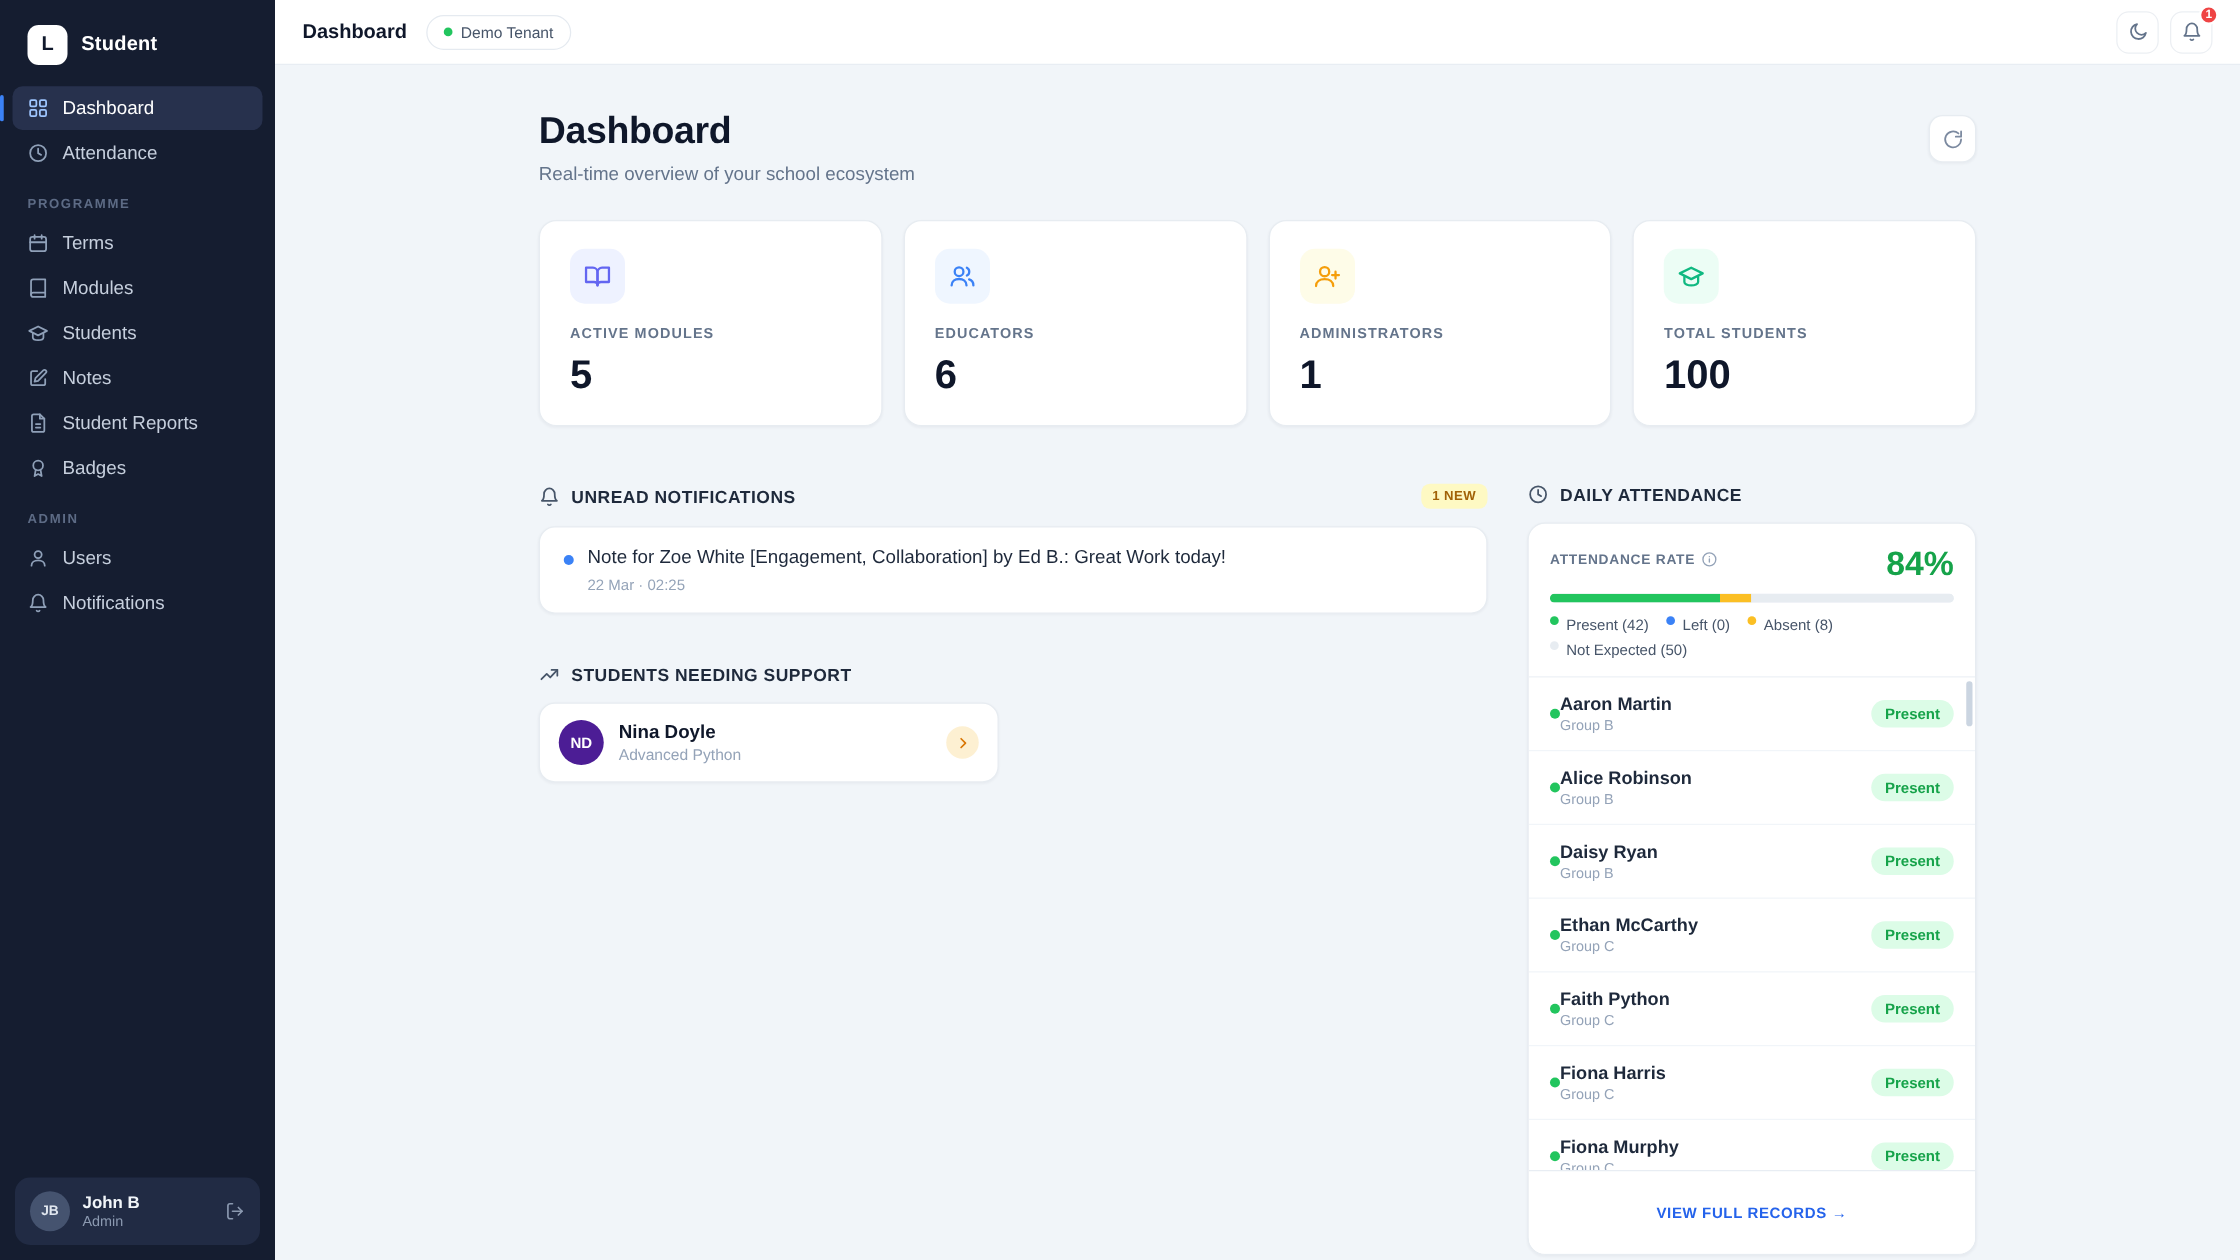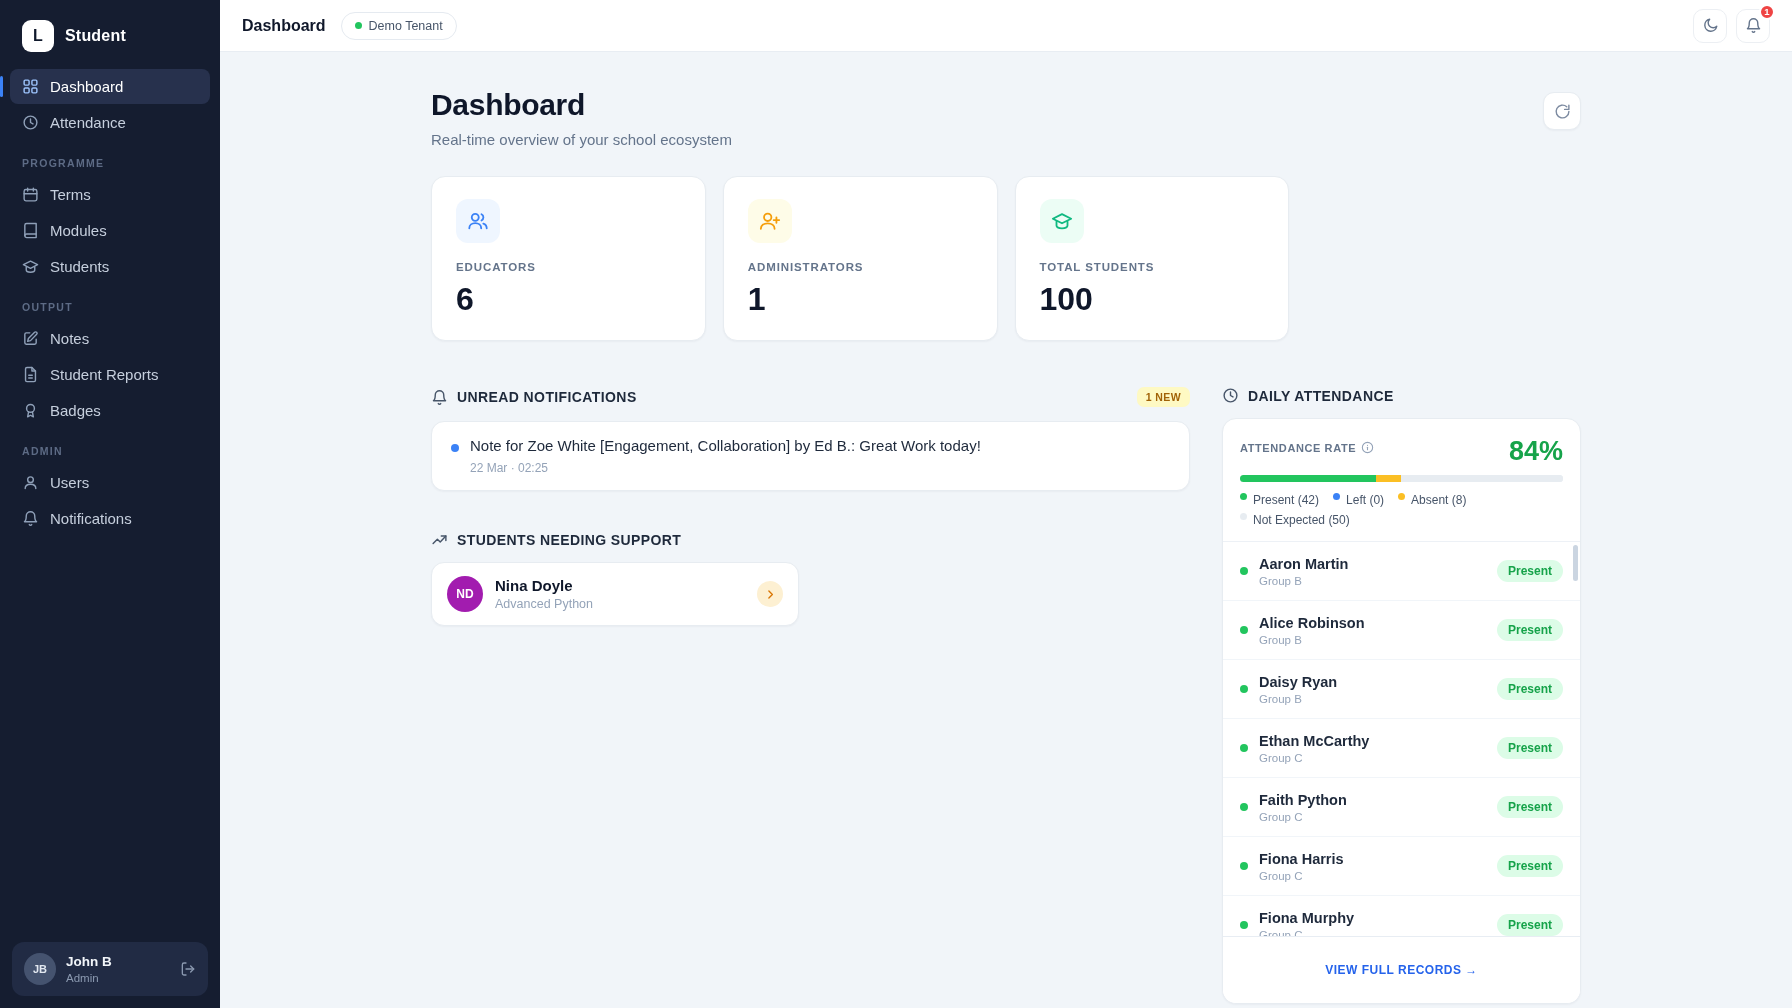--- a/index.html
+++ b/index.html
@@ -96,21 +96,21 @@
   .att-rate-label{display:flex;align-items:center;gap:5px;font-size:11px;font-weight:700;letter-spacing:.6px;color:#64748b;margin-top:5px}
   .info-icon{color:#94a3b8;display:flex;cursor:pointer}
   .info-icon svg{width:13px;height:13px}
   .att-rate{font-size:27px;font-weight:700;color:#16a34a}
   .att-bar{margin-top:8px;height:7px;border-radius:5px;background:#e7ecf1;display:flex;overflow:hidden}
   .bar-seg{height:100%}
   .att-legend{margin-top:11px;display:flex;flex-wrap:wrap;gap:6px 14px}
   .legend-item{display:flex;align-items:flex-start;gap:6px;font-size:12px;color:#475569}
   .legend-dot{width:7px;height:7px;border-radius:50%}
   .att-list{flex:1;overflow:hidden;position:relative}
-  .att-row{display:flex;align-items:center;gap:11px;padding:0 17px;height:59px;border-bottom:1px solid #f1f5f9}
+  .att-row{display:flex;align-items:center;padding:0 17px;height:59px;border-bottom:1px solid #f1f5f9}
   .att-dot{width:8px;height:8px;min-width:8px;border-radius:50%;background:#22c55e}
   .att-name{font-size:14.5px;font-weight:700;color:#1e293b}
   .att-group{font-size:11.5px;color:#94a3b8;margin-top:3px}
   .att-badge{margin-left:auto;background:#dcfce7;color:#16a34a;font-size:12px;font-weight:600;padding:4px 11px;border-radius:999px}
   .att-scrollbar{position:absolute;right:2px;top:3px;width:5px;height:36px;border-radius:3px;background:#cbd5e1;cursor:pointer}
   .att-footer{border-top:1px solid #e8edf3;padding:26px;text-align:center;font-size:12px;font-weight:700;letter-spacing:.5px;
     color:#2563eb;cursor:pointer;background:#fff}
 </style>
 </head>
 <body>
@@ -164,21 +164,20 @@
         </div>
         <div class="nav-item">
           <span class="nav-icon">
             <svg viewBox="0 0 24 24" fill="none" stroke="currentColor" stroke-width="2" stroke-linecap="round" stroke-linejoin="round">
               <path d="M22 9.5L12 4.5 2 9.5l10 5 10-5z"></path>
               <path d="M6 12.5V17c0 1.7 2.7 3 6 3s6-1.3 6-3v-4.5"></path>
             </svg>
           </span>
           <span class="nav-label">Students</span>
         </div>
-        <div class="nav-section">OUTPUT</div>
         <div class="nav-item">
           <span class="nav-icon">
             <svg viewBox="0 0 24 24" fill="none" stroke="currentColor" stroke-width="2" stroke-linecap="round" stroke-linejoin="round">
               <path d="M11 4H6a2 2 0 0 0-2 2v12a2 2 0 0 0 2 2h12a2 2 0 0 0 2-2v-5"></path>
               <path d="M17.8 3.2a2 2 0 0 1 2.9 2.9L12 15l-4 1 1-4z"></path>
             </svg>
           </span>
           <span class="nav-label">Notes</span>
         </div>
         <div class="nav-item">
@@ -276,20 +275,30 @@
               <svg viewBox="0 0 24 24" fill="none" stroke="currentColor" stroke-width="2" stroke-linecap="round" stroke-linejoin="round">
                   <path d="M21 12a9 9 0 1 1-3-6.7"></path>
                   <path d="M21 3v6h-6"></path>
                 </svg>
             </span>
           </button>
         </div>
 
         <div class="stats-grid">
             <div class="stat-card">
+              <div class="stat-icon" style="background:#eef2ff;color:#6366f1">
+                <svg viewBox="0 0 24 24" fill="none" stroke="currentColor" stroke-width="2" stroke-linecap="round" stroke-linejoin="round">
+                  <path d="M2 4.5h6a4 4 0 0 1 4 4V20a3 3 0 0 0-3-3H2z"></path>
+                  <path d="M22 4.5h-6a4 4 0 0 0-4 4V20a3 3 0 0 1 3-3h7z"></path>
+                </svg>
+              </div>
+              <div class="stat-label">ACTIVE MODULES</div>
+              <div class="stat-value">5</div>
+            </div>
+            <div class="stat-card">
               <div class="stat-icon" style="background:#eff6ff;color:#3b82f6">
                 <svg viewBox="0 0 24 24" fill="none" stroke="currentColor" stroke-width="2" stroke-linecap="round" stroke-linejoin="round">
                   <circle cx="9" cy="8" r="3.8"></circle>
                   <path d="M2.5 20c0-3.6 2.9-5.6 6.5-5.6s6.5 2 6.5 5.6"></path>
                   <path d="M15.8 4.6a3.8 3.8 0 0 1 0 6.8"></path>
                   <path d="M17.8 14.8c2.3.7 3.7 2.4 3.7 5.2"></path>
                 </svg>
               </div>
               <div class="stat-label">EDUCATORS</div>
               <div class="stat-value">6</div>
@@ -344,21 +353,21 @@
               <span class="section-icon">
                 <svg viewBox="0 0 24 24" fill="none" stroke="currentColor" stroke-width="2" stroke-linecap="round" stroke-linejoin="round">
                     <path d="M3 17.5l6-6 4 4 8-8.5"></path>
                     <path d="M14.5 7h6.5v6.5"></path>
                   </svg>
               </span>
               <span class="section-title">STUDENTS NEEDING SUPPORT</span>
             </div>
             <div>
                 <div class="support-card">
-                  <div class="support-avatar" style="background:#a21caf">ND</div>
+                  <div class="support-avatar" style="background:#4c1d95">ND</div>
                   <div>
                     <div class="support-name">Nina Doyle</div>
                     <div class="support-module">Advanced Python</div>
                   </div>
                   <span class="support-chevron">
                     <svg viewBox="0 0 24 24" fill="none" stroke="currentColor" stroke-width="2.5" stroke-linecap="round" stroke-linejoin="round">
                       <path d="M9 5.5l6.5 6.5L9 18.5"></path>
                     </svg>
                   </span>
                 </div>

